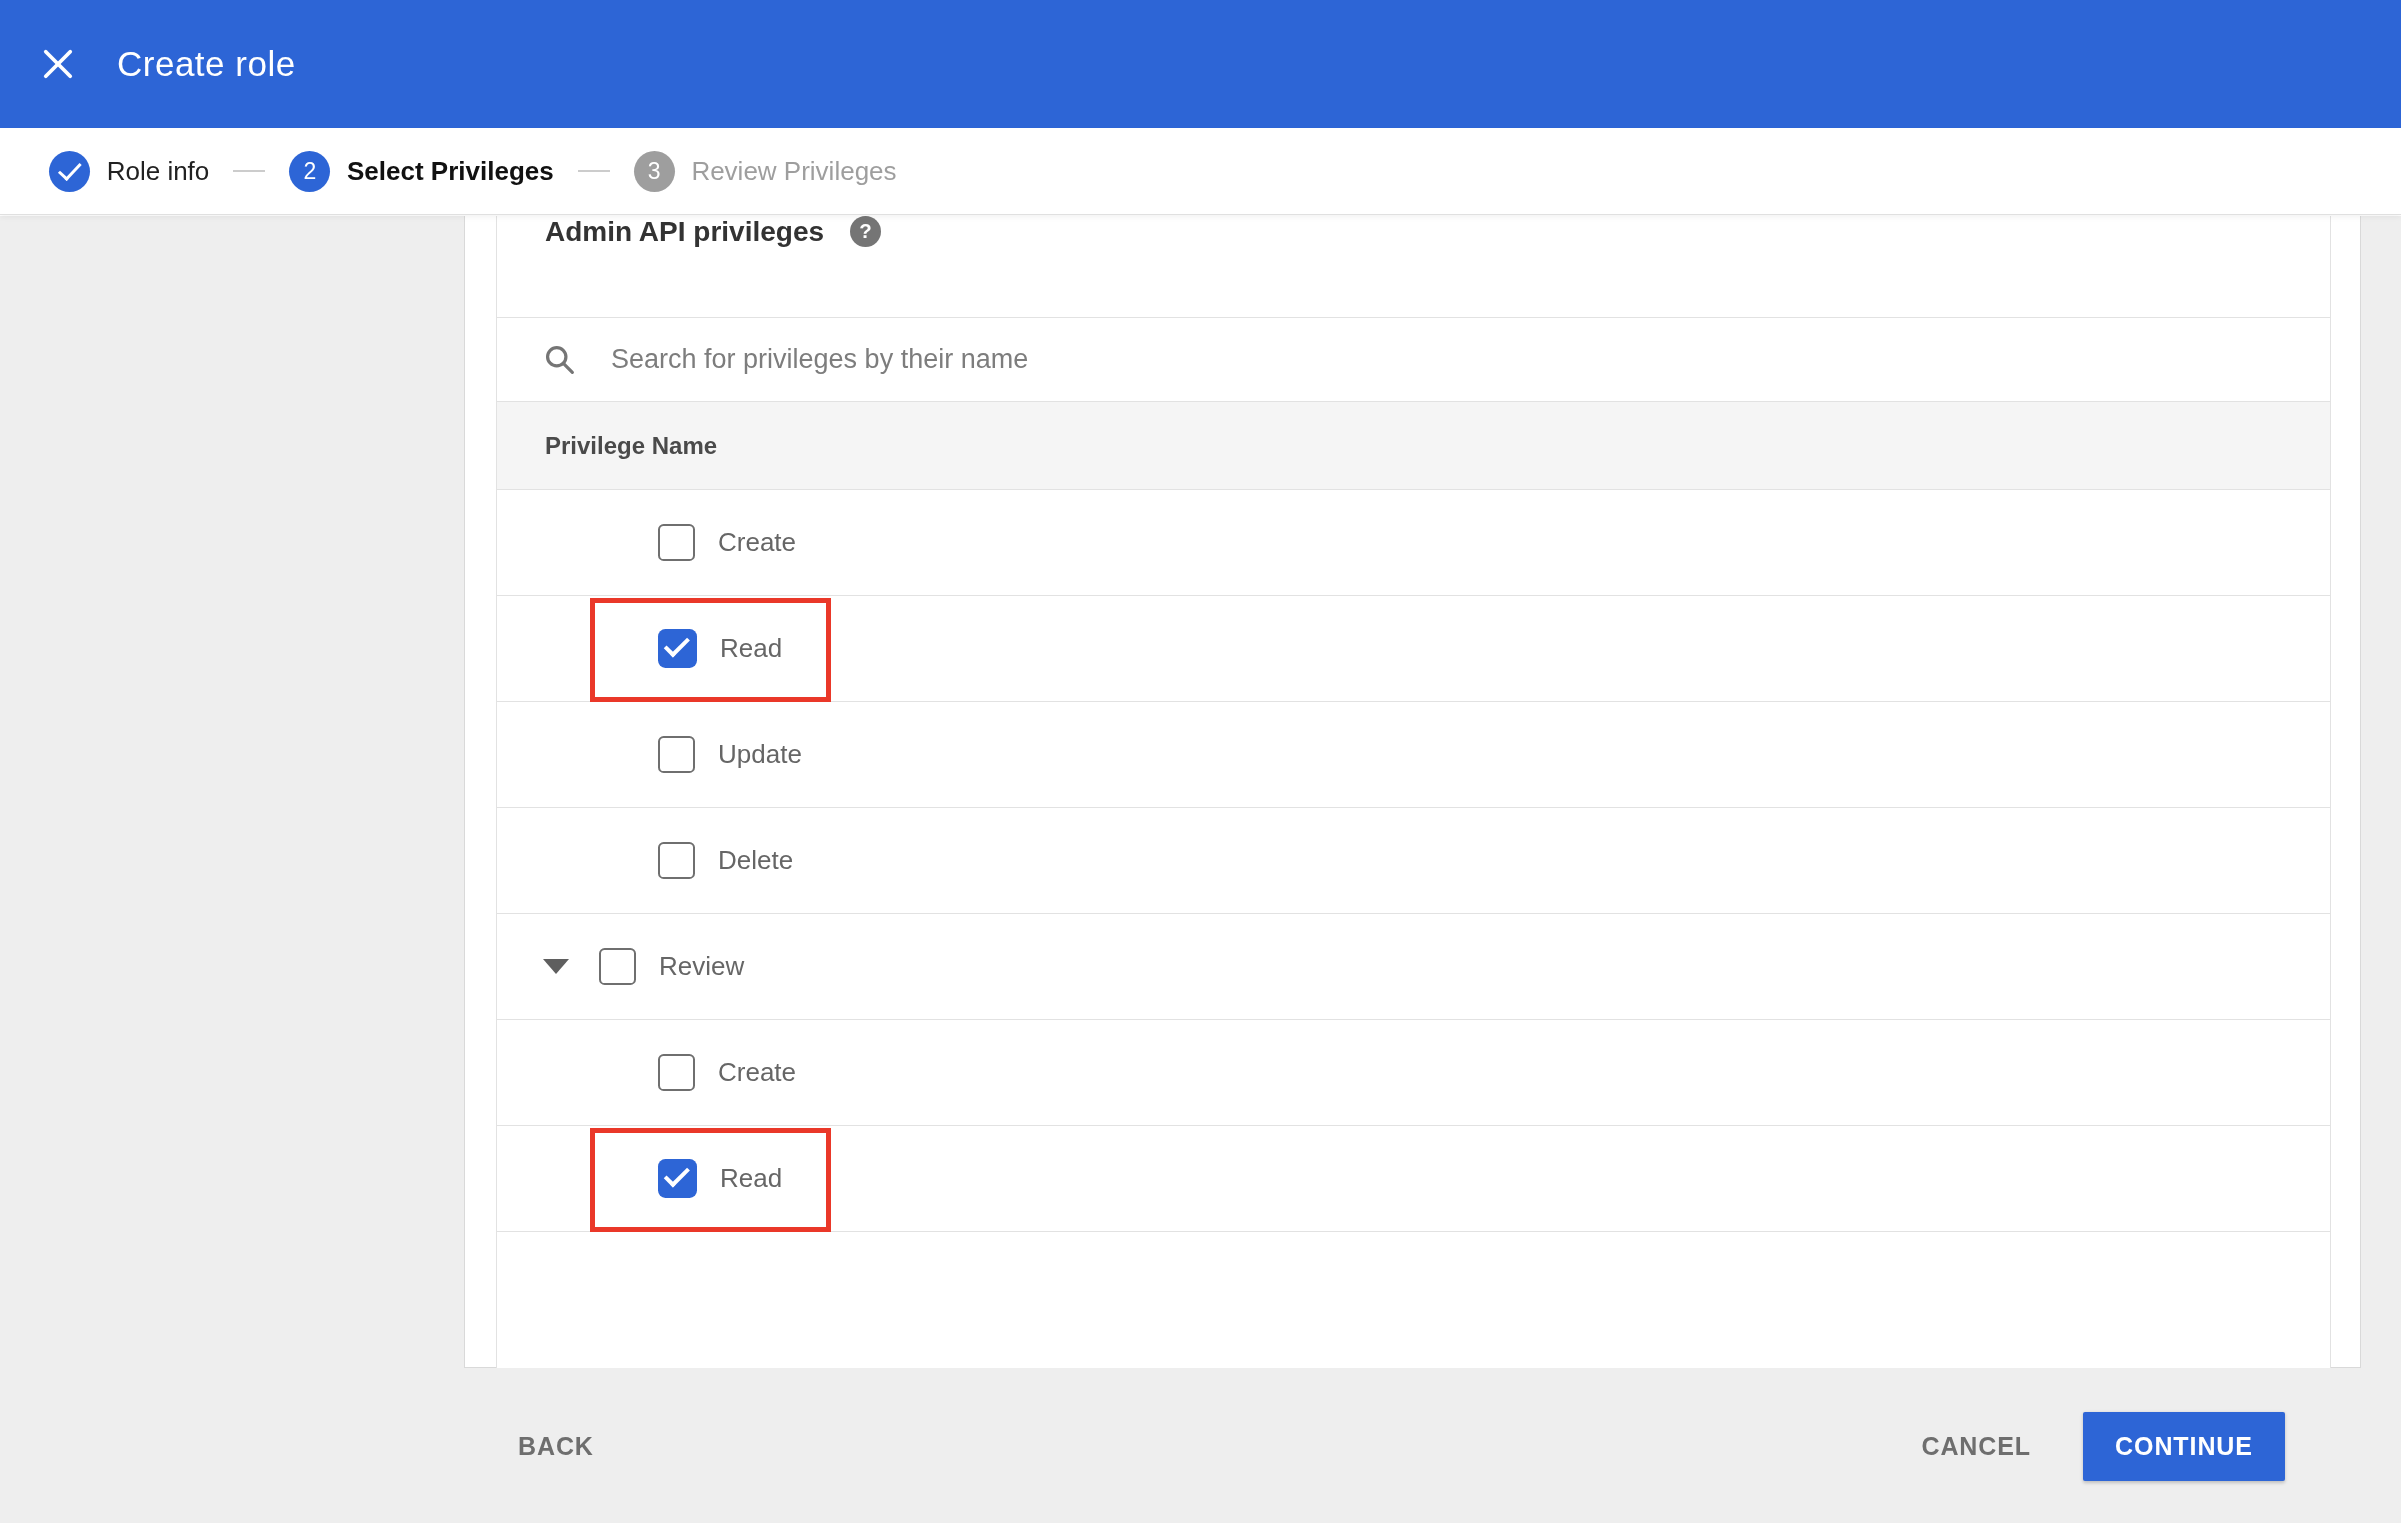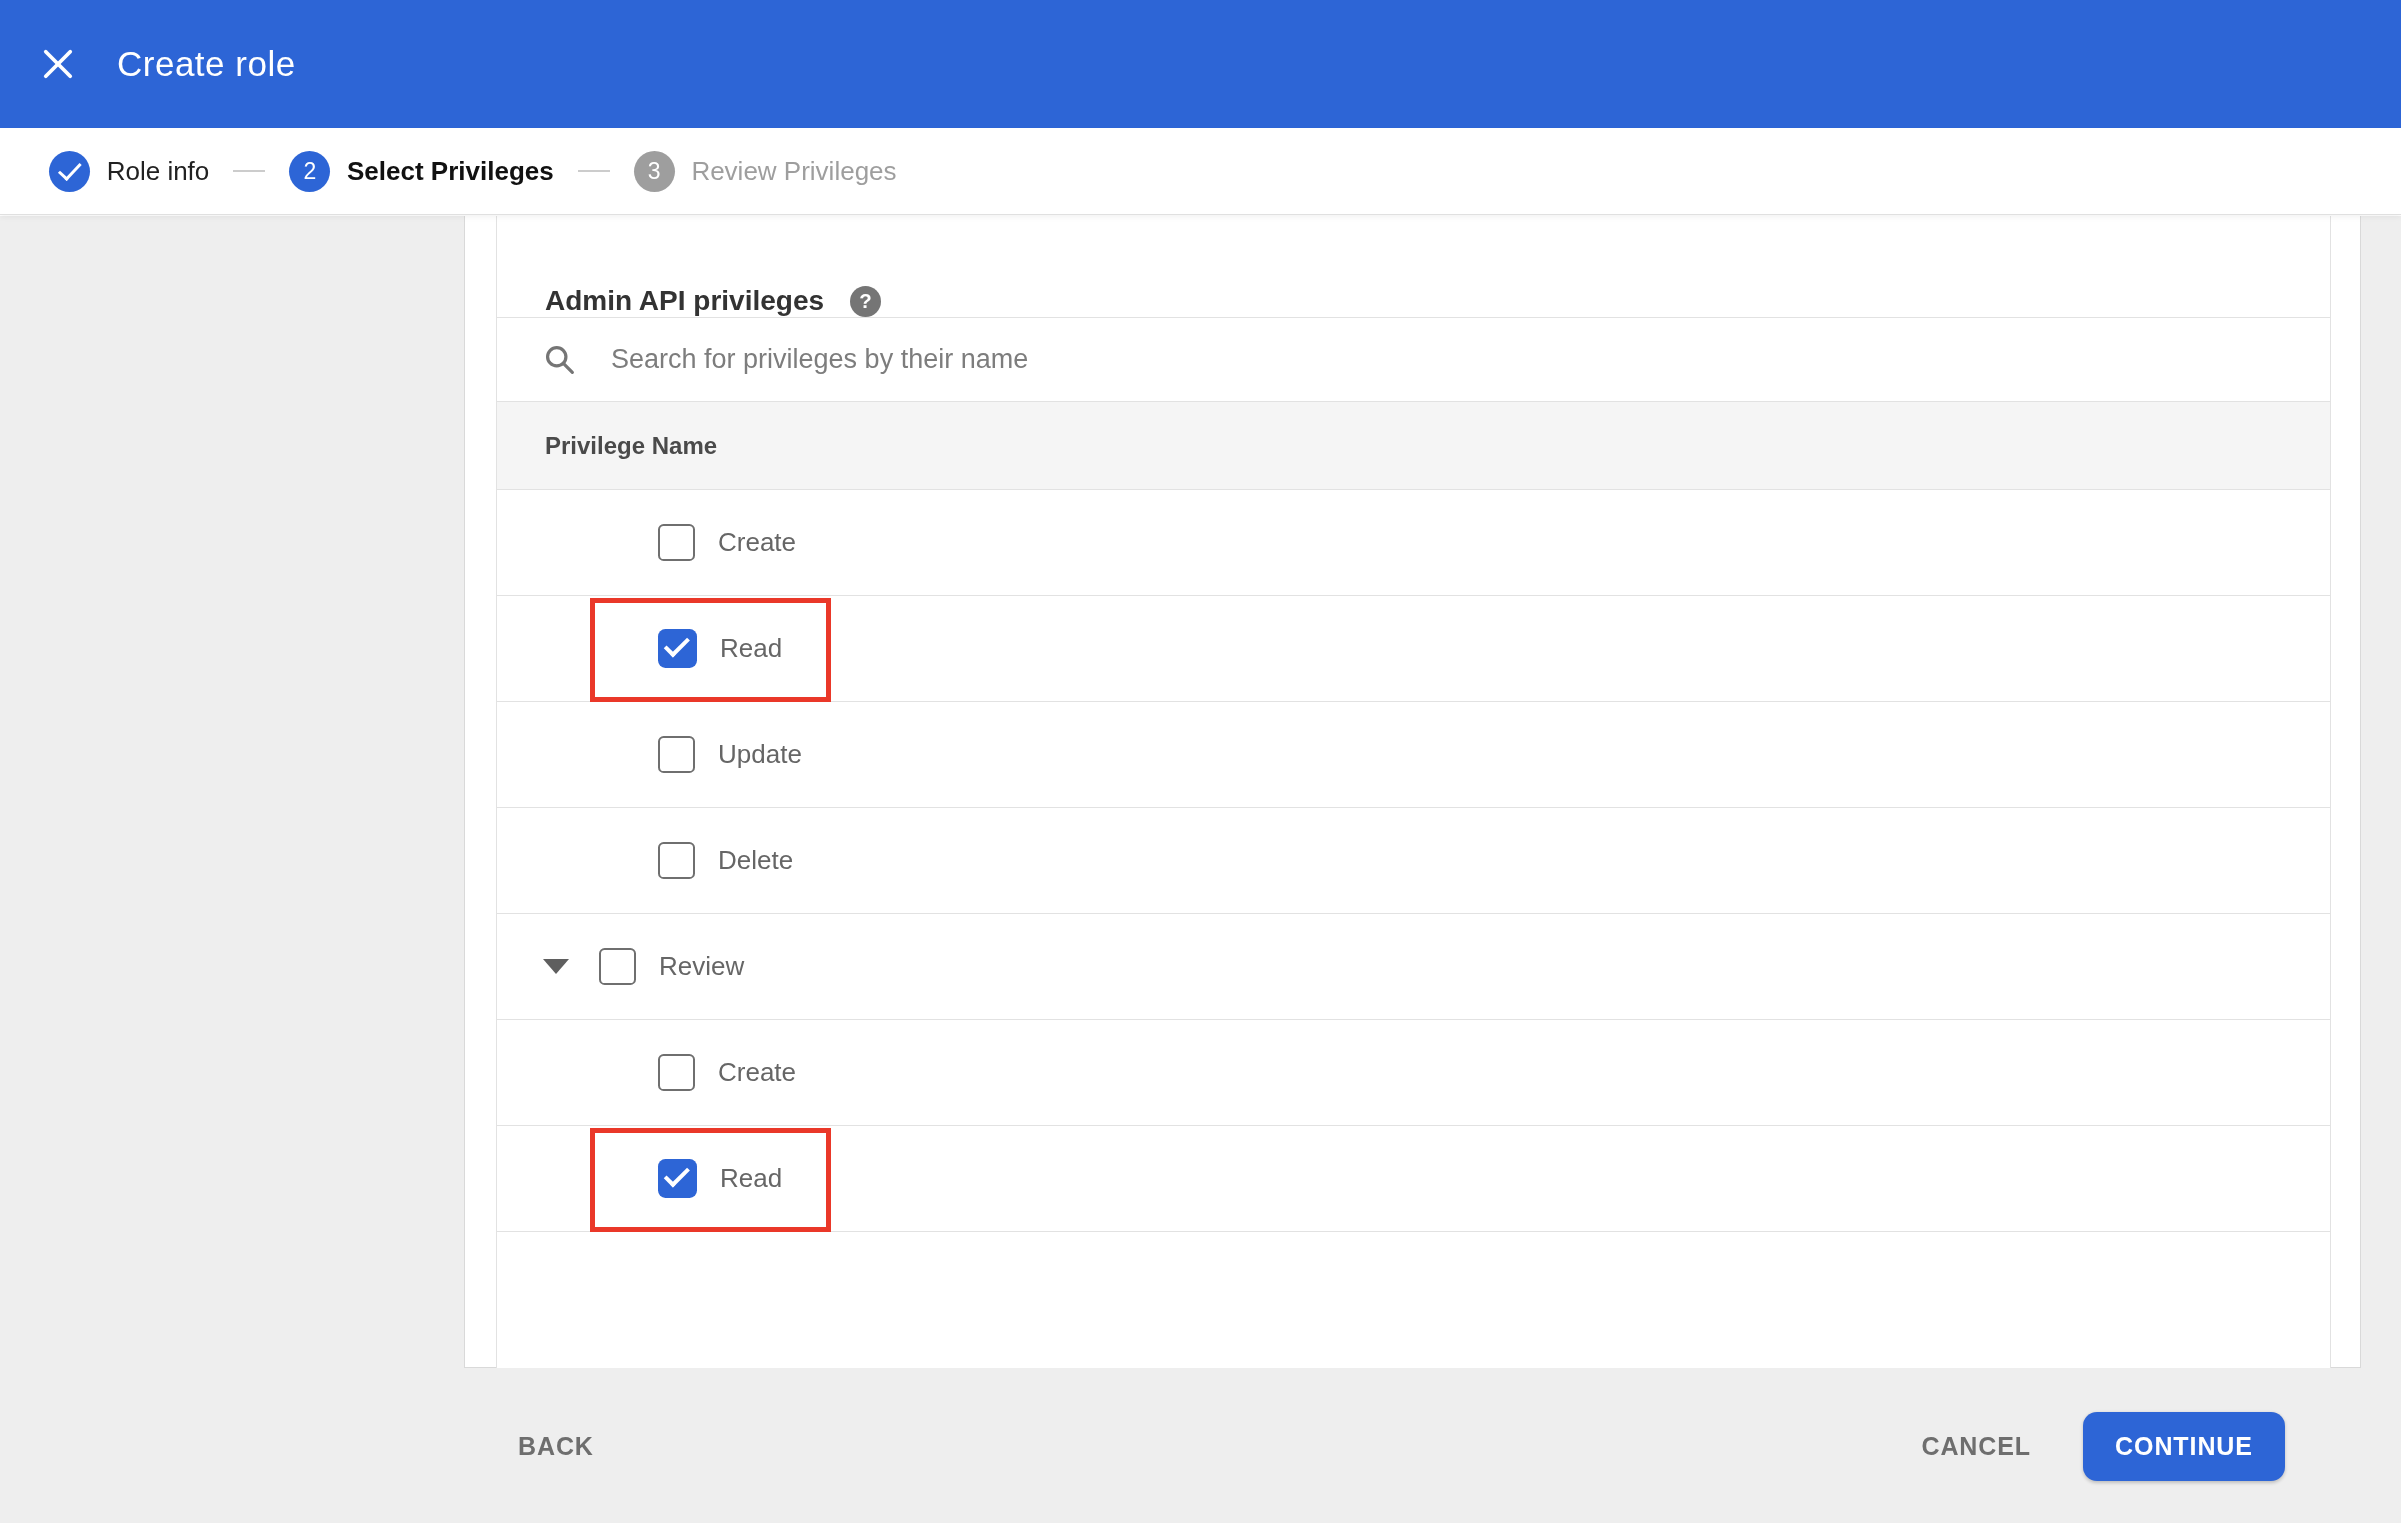--- a/index.html
+++ b/index.html
@@ -75,21 +75,21 @@
     box-sizing:border-box;
   }
   .card{
     position:absolute;top:0;left:31px;width:1835px;height:1152px;
     background:#ffffff;
     border-left:0.9px solid var(--divider);
     border-right:0.9px solid var(--divider);
     box-sizing:border-box;overflow:hidden;
   }
 
-  .heading-row{height:101px;display:flex;align-items:flex-end;padding-left:48px;}
+  .heading-row{height:101px;display:flex;align-items:flex-start;padding-left:48px;}
   .heading-title{font-size:28px;font-weight:700;color:#333333;}
   .help-icon{
     width:31px;height:31px;border-radius:50%;background:#757575;margin-left:26px;
     display:flex;align-items:center;justify-content:center;
     color:#ffffff;font-size:20.4px;font-weight:700;flex:none;cursor:pointer;
   }
 
   .search-row{
     height:83px;border-top:0.9px solid var(--divider);
     display:flex;align-items:center;padding-left:46px;
@@ -145,21 +145,21 @@
     display:flex;align-items:center;box-sizing:border-box;z-index:6;justify-content:center;
   }
   .text-btn{
     border:none;background:transparent;cursor:pointer;
     font-family:"Liberation Sans",sans-serif;
     font-size:25px;font-weight:700;color:#6e6e6e;letter-spacing:0.9px;
   }
   .back-btn{margin-left:518px;}
   .footer-right{margin-left:auto;margin-right:43px;display:flex;align-items:center;gap:52px;}
   .continue-btn{
-    width:202px;height:69px;border:none;border-radius:14px;cursor:pointer;
+    width:202px;height:69px;border:none;border-radius:2px;cursor:pointer;
     background:var(--blue);color:#ffffff;
     font-family:"Liberation Sans",sans-serif;
     font-size:25px;font-weight:700;letter-spacing:0.9px;
     box-shadow:0 1.9px 3.7px rgba(0,0,0,0.2);
   }
 </style>
 </head>
 <body>
 
 <div class="appbar">

